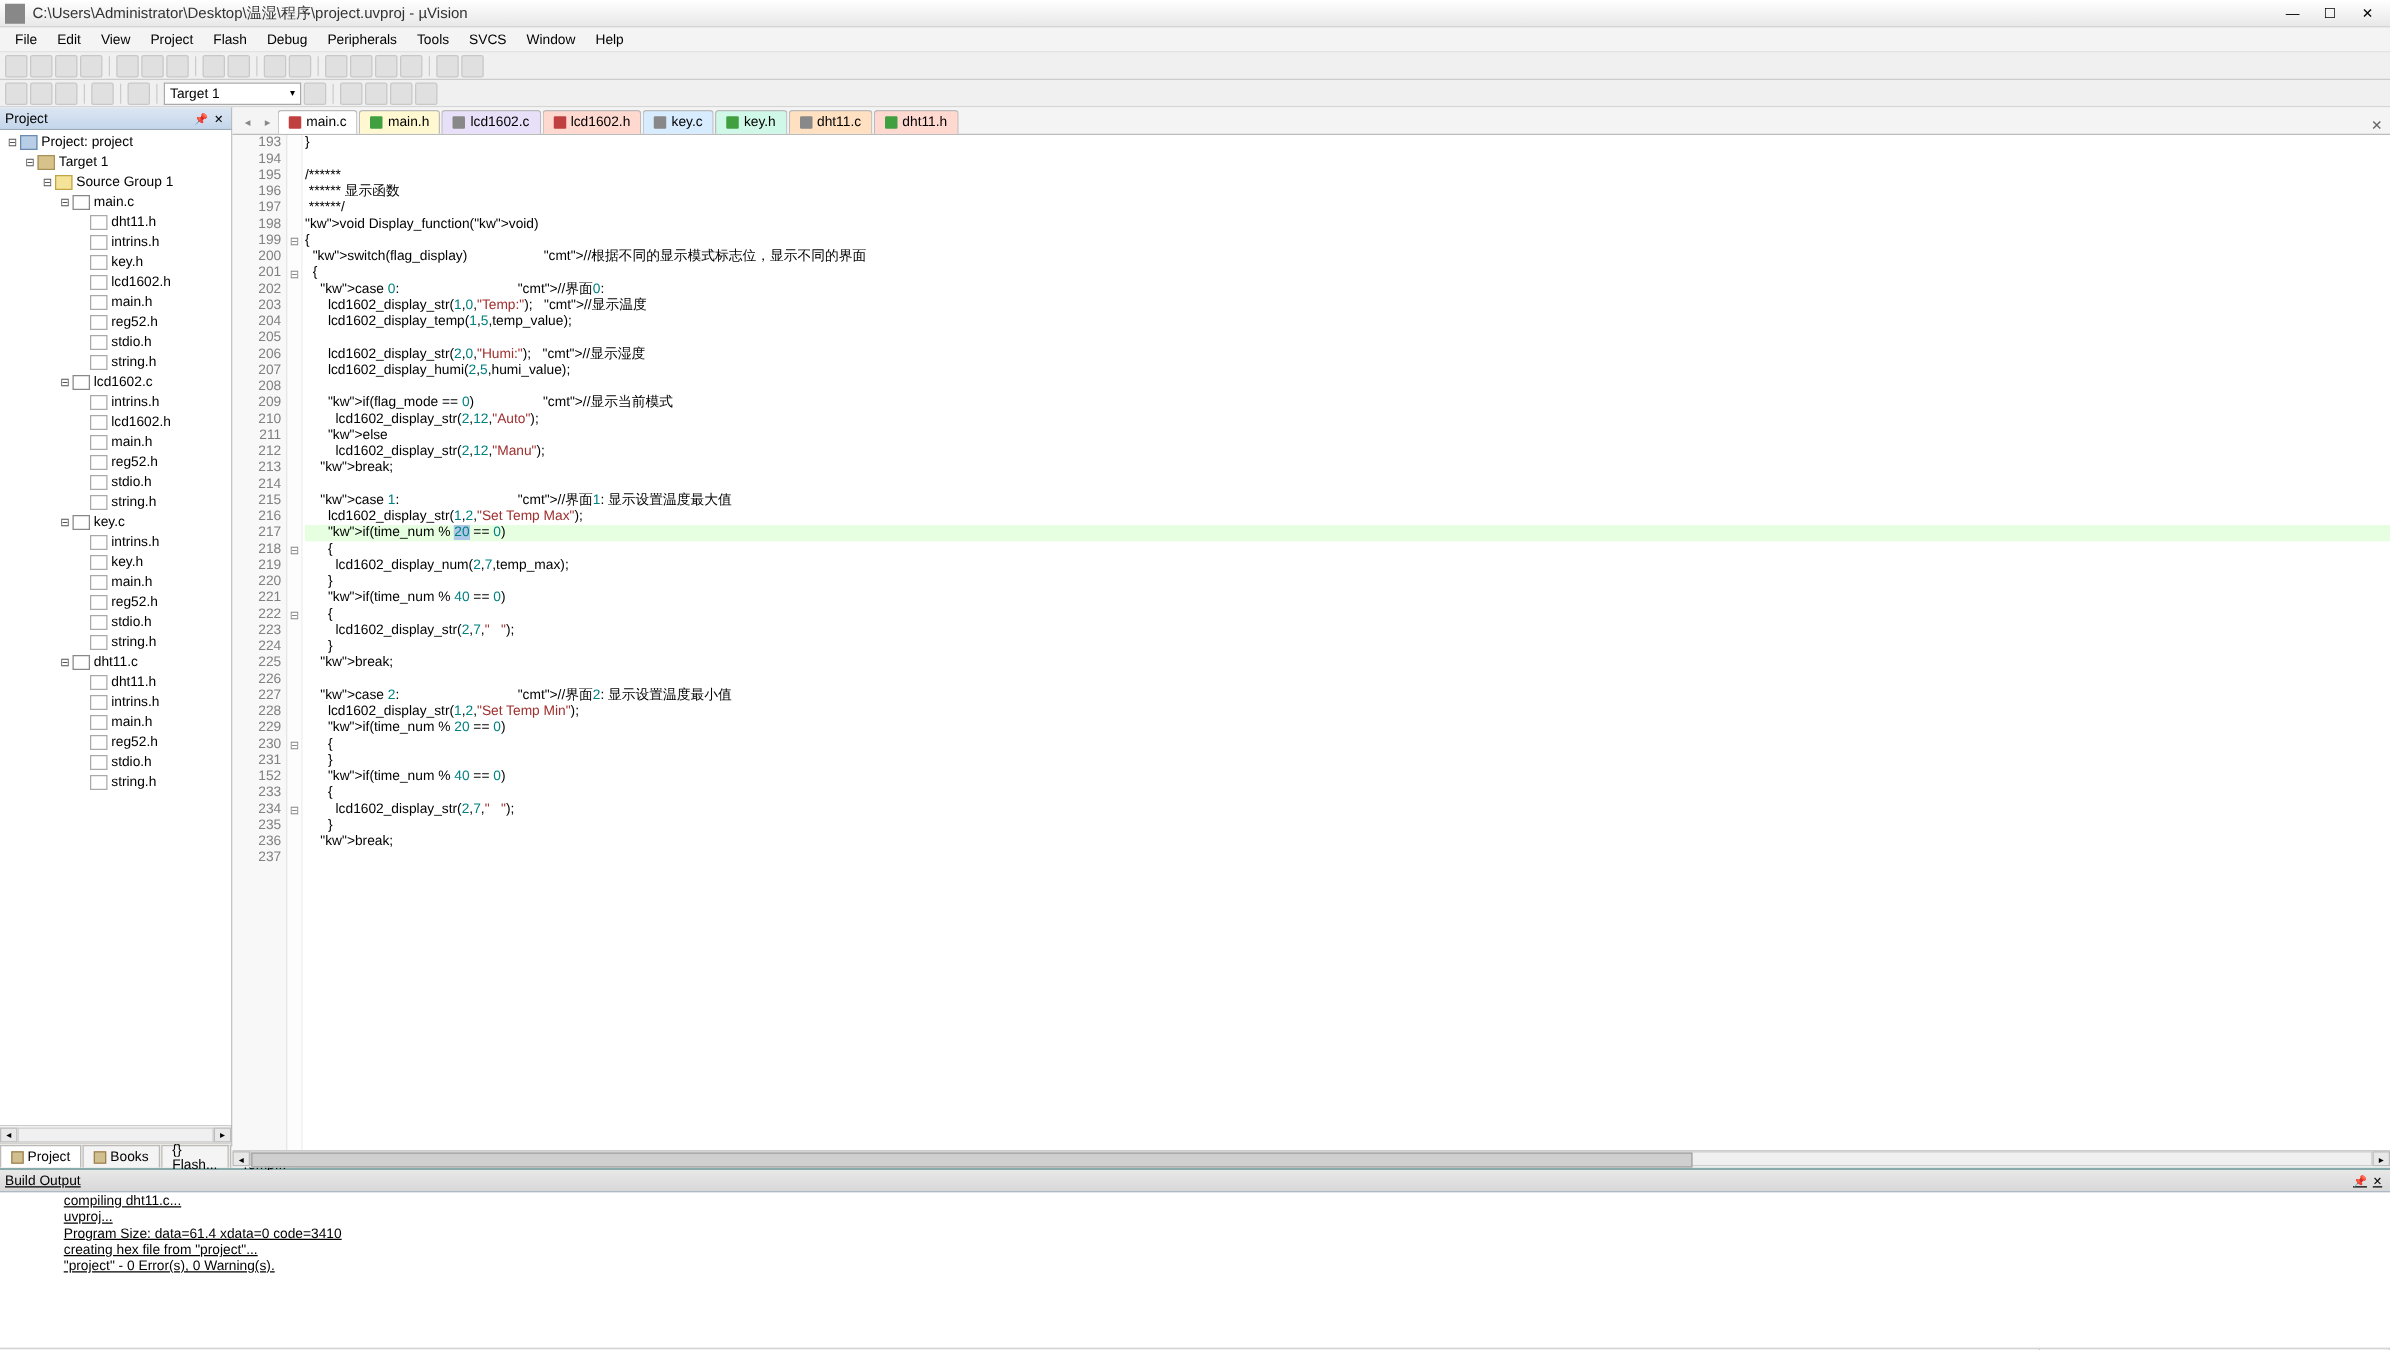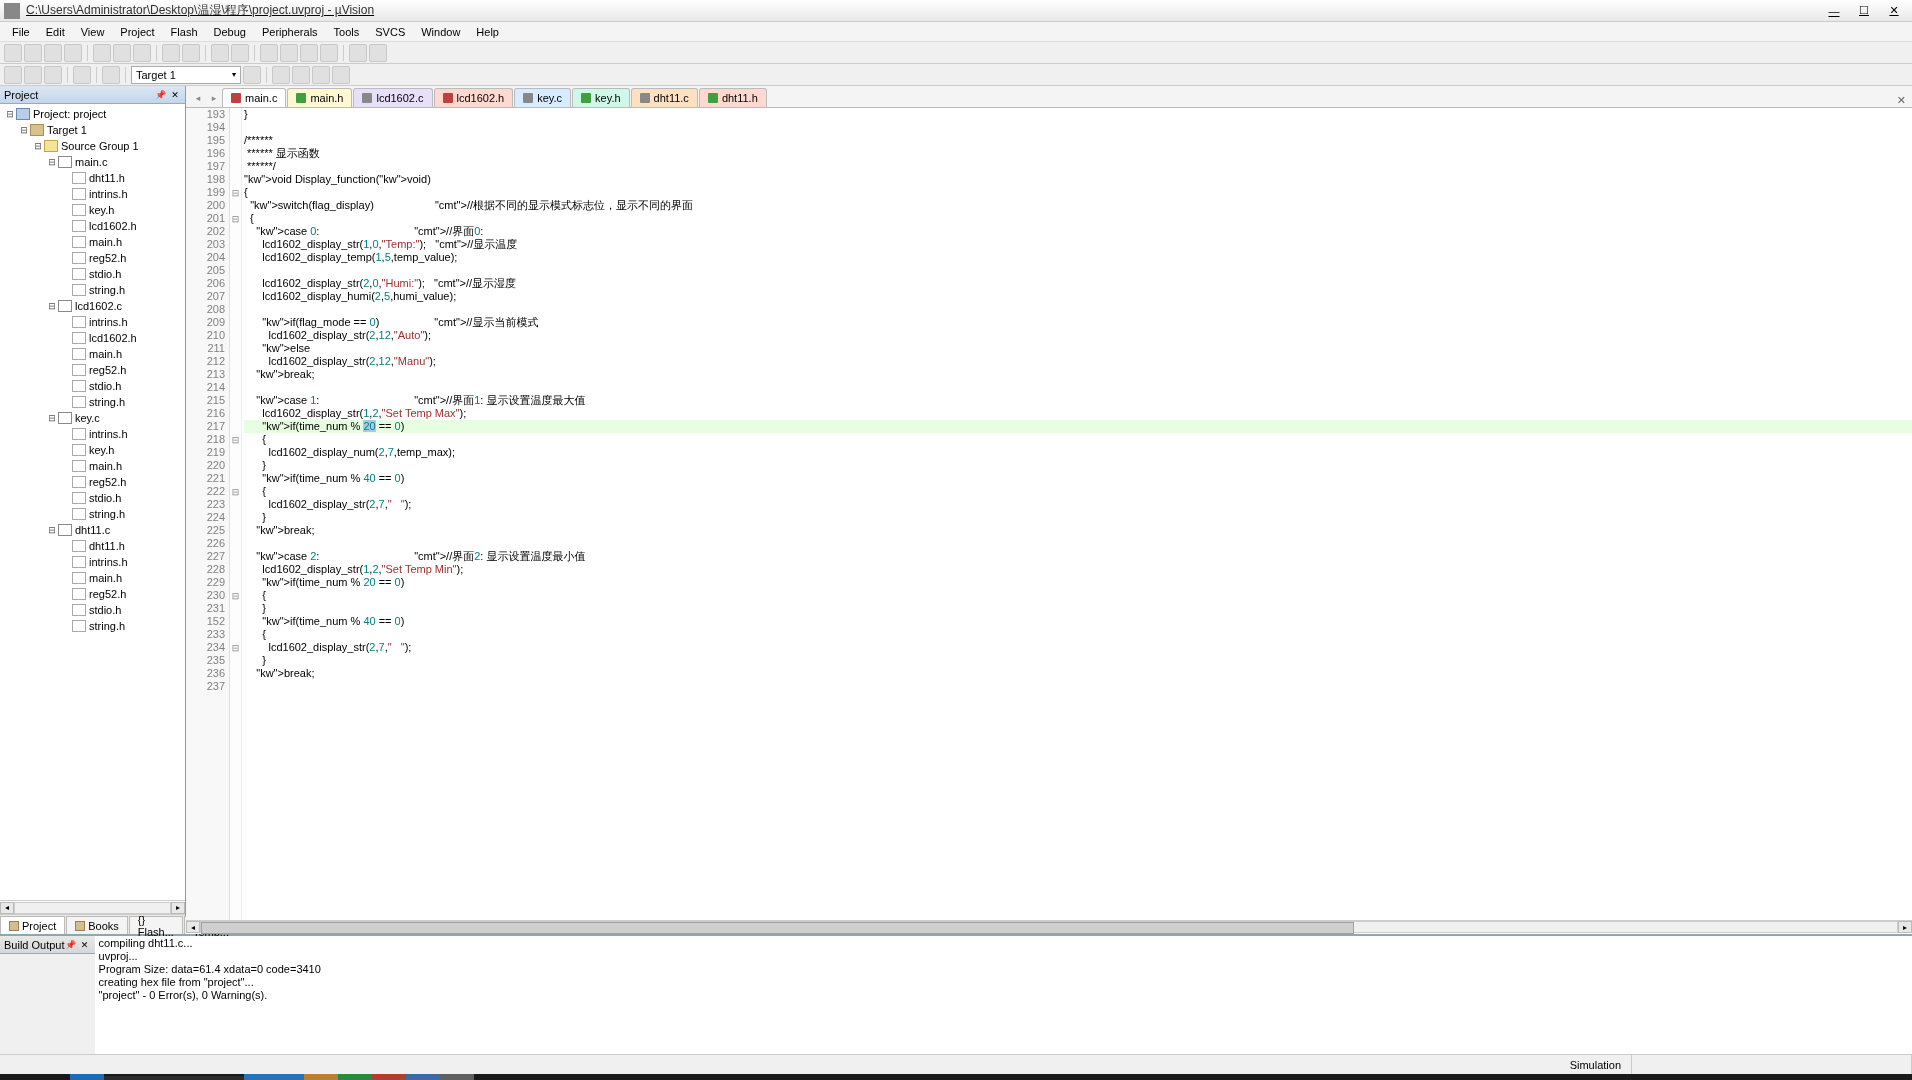--- a/index.html
+++ b/index.html
@@ -1,18 +1,18 @@
 <!DOCTYPE html>
 <html><head>
 <meta charset="utf-8">
 <style>
 * { margin: 0; padding: 0; box-sizing: border-box; font-family: "Segoe UI", Tahoma, sans-serif; font-size: 11px; }
 html, body { width: 1912px; height: 1080px; overflow: hidden; background: #f0f0f0; }
 
-.titlebar { height: 22px; background: linear-gradient(#fff,#e8e8e8); display: flex; align-items: center; padding: 0 4px; border-bottom: 1px solid #ccc; text-decoration: underline; }
+.titlebar { height: 22px; background: linear-gradient(#fff,#e8e8e8); display: flex; align-items: center; padding: 0 4px; border-bottom: 1px solid #ccc; }
 .titlebar .icon { width: 16px; height: 16px; background: #888; margin-right: 6px; }
 .titlebar .title { flex: 1; color: #333; font-size: 12px; }
 .titlebar .winbtn { width: 28px; height: 18px; display:flex; align-items:center; justify-content:center; margin-left:2px; }
 .titlebar .winbtn.close { color:#000; }
 
 .menubar { height: 20px; background: #f4f4f4; display: flex; align-items: center; padding: 0 4px; border-bottom: 1px solid #ddd; }
 .menubar span { padding: 0 8px; cursor: default; }
 
 .toolbar { height: 22px; background: #f0f0f0; border-bottom: 1px solid #ccc; display:flex; align-items:center; padding: 0 4px; gap:2px;}
 .toolbar .tbtn { width:18px; height:18px; background:#e0e0e0; border:1px solid #c8c8c8; border-radius:2px; }
@@ -67,24 +67,24 @@
 .fold-col div{height:13px; display:flex; align-items:center; justify-content:center; color:#888; font-size:9px;}
 .code{ flex:1; overflow:auto; padding-left:2px;}
 .code .line{ height:13px; line-height:13px; white-space:pre;}
 .code .line.hl{ background:#e6ffe0;} .num{color:#008080;} .str{color:#a03030;}
 .sel{ background:#b0c8e8;}
 .ed-hscroll{ height:14px; border-top:1px solid #ccc; display:flex;}
 .ed-hscroll .arrow{width:14px;height:12px;background:#e8e8e8;border:1px solid #bbb;display:flex;align-items:center;justify-content:center;font-size:8px;}
 .ed-hscroll .thumb{height:12px;background:#cfcfcf;border:1px solid #a0a0a0;}
 .ed-hscroll .track{flex:1;height:12px;background:#f0f0f0;border:1px solid #ccc; display:flex;}
 
-.build-output{ height:120px; border-top:2px solid #8aa; display:flex; }
+.build-output{ height:144px; border-top:2px solid #8aa; display:flex; flex-direction:column;text-decoration:underline;}
 .build-output .panel-title{ background: linear-gradient(#e8e8e8,#d8d8d8);}
 .bo-body{ flex:1; background:#fff; font-family: Consolas, monospace; font-size:12px; padding:1px 4px; overflow:auto;}
-.bo-body div{ height:13px; line-height:13px; white-space:pre;}
+.bo-body div{ height:13px; line-height:13px; white-space:pre;margin-left:47px;}
 .bo-body .selline{ background:#0a246a; color:#fff;}
 
 .statusbar{ height:20px; border-top:1px solid #ccc; background:#f0f0f0; display:flex; align-items:center;}
 .statusbar .cell{ padding:0 10px; border-right:1px solid #ccc; height:100%; display:flex; align-items:center;}
 .statusbar .spacer{flex:1;}
 
 .taskbar{ height:26px; background:#1a1a1a; display:flex; align-items:center; padding:0 2px; color:#fff;}
 .taskbar .start{ width:34px; height:26px; display:flex; align-items:center; justify-content:center;}
 .taskbar .search{ width:140px; height:22px; background:#2b2b2b; display:flex; align-items:center; padding:0 6px; gap:6px; color:#bbb;}
 .taskbar .tb-btn{ width:34px; height:26px; display:flex; align-items:center; justify-content:center;}

